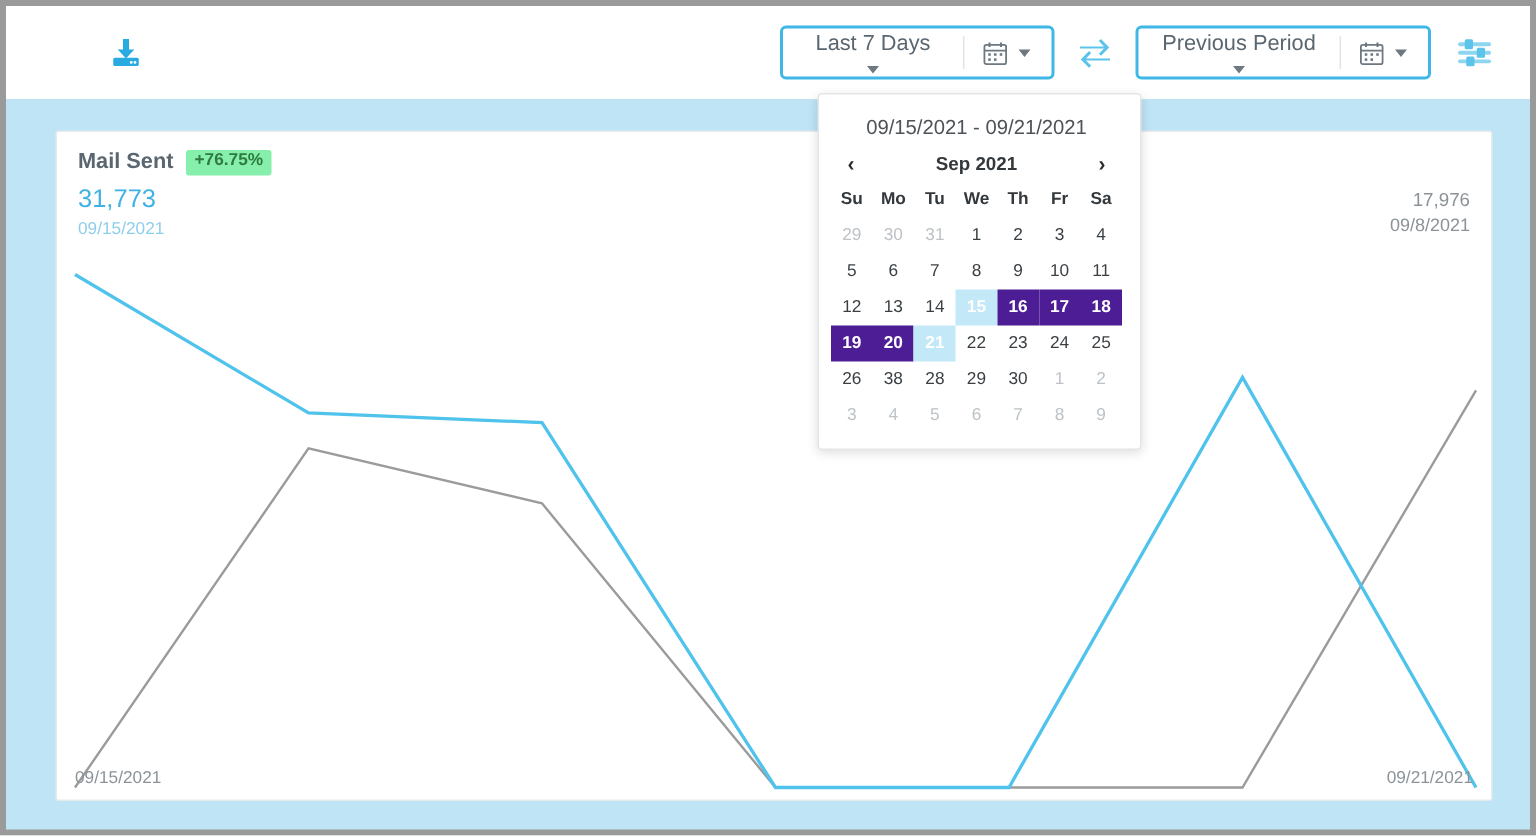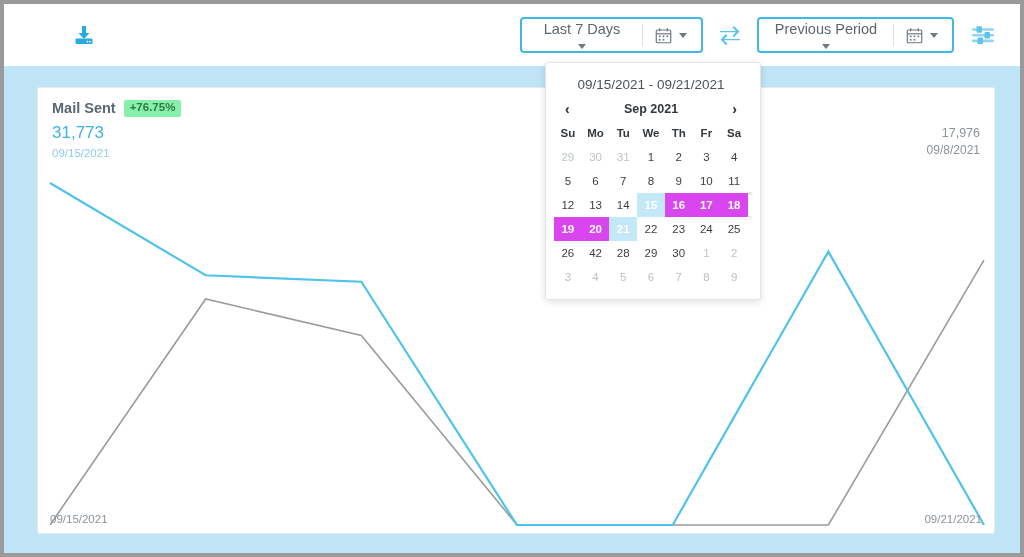--- a/index.html
+++ b/index.html
@@ -145,21 +145,21 @@
   }
   table.cal td {
     font-size: 11.5px;
     color: #3a3f43;
     text-align: center;
     height: 24px;
     padding: 0;
     cursor: pointer;
   }
   table.cal td.muted { color: #bcc2c6; }
-  table.cal td.sel    { background: #d946ef; color: #ffffff; font-weight: bold; }
+  table.cal td.sel    { background: #4c1d95; color: #ffffff; font-weight: bold; }
   table.cal td.sel-edge { background: #c3e8f7; color: #ffffff; font-weight: bold; }
 
   
   .card {
     position: absolute;
     left: 33px; top: 83px;
     width: 958px; height: 447px;
     background: #ffffff;
     border: 1px solid #e6eaec;
     border-radius: 2px;
@@ -381,21 +381,21 @@
             <td class="sel">19</td>
             <td class="sel">20</td>
             <td class="sel-edge">21</td>
             <td>22</td>
             <td>23</td>
             <td>24</td>
             <td>25</td>
           </tr>
           <tr>
             <td>26</td>
-            <td>42</td>
+            <td>38</td>
             <td>28</td>
             <td>29</td>
             <td>30</td>
             <td class="muted">1</td>
             <td class="muted">2</td>
           </tr>
           <tr>
             <td class="muted">3</td>
             <td class="muted">4</td>
             <td class="muted">5</td>

